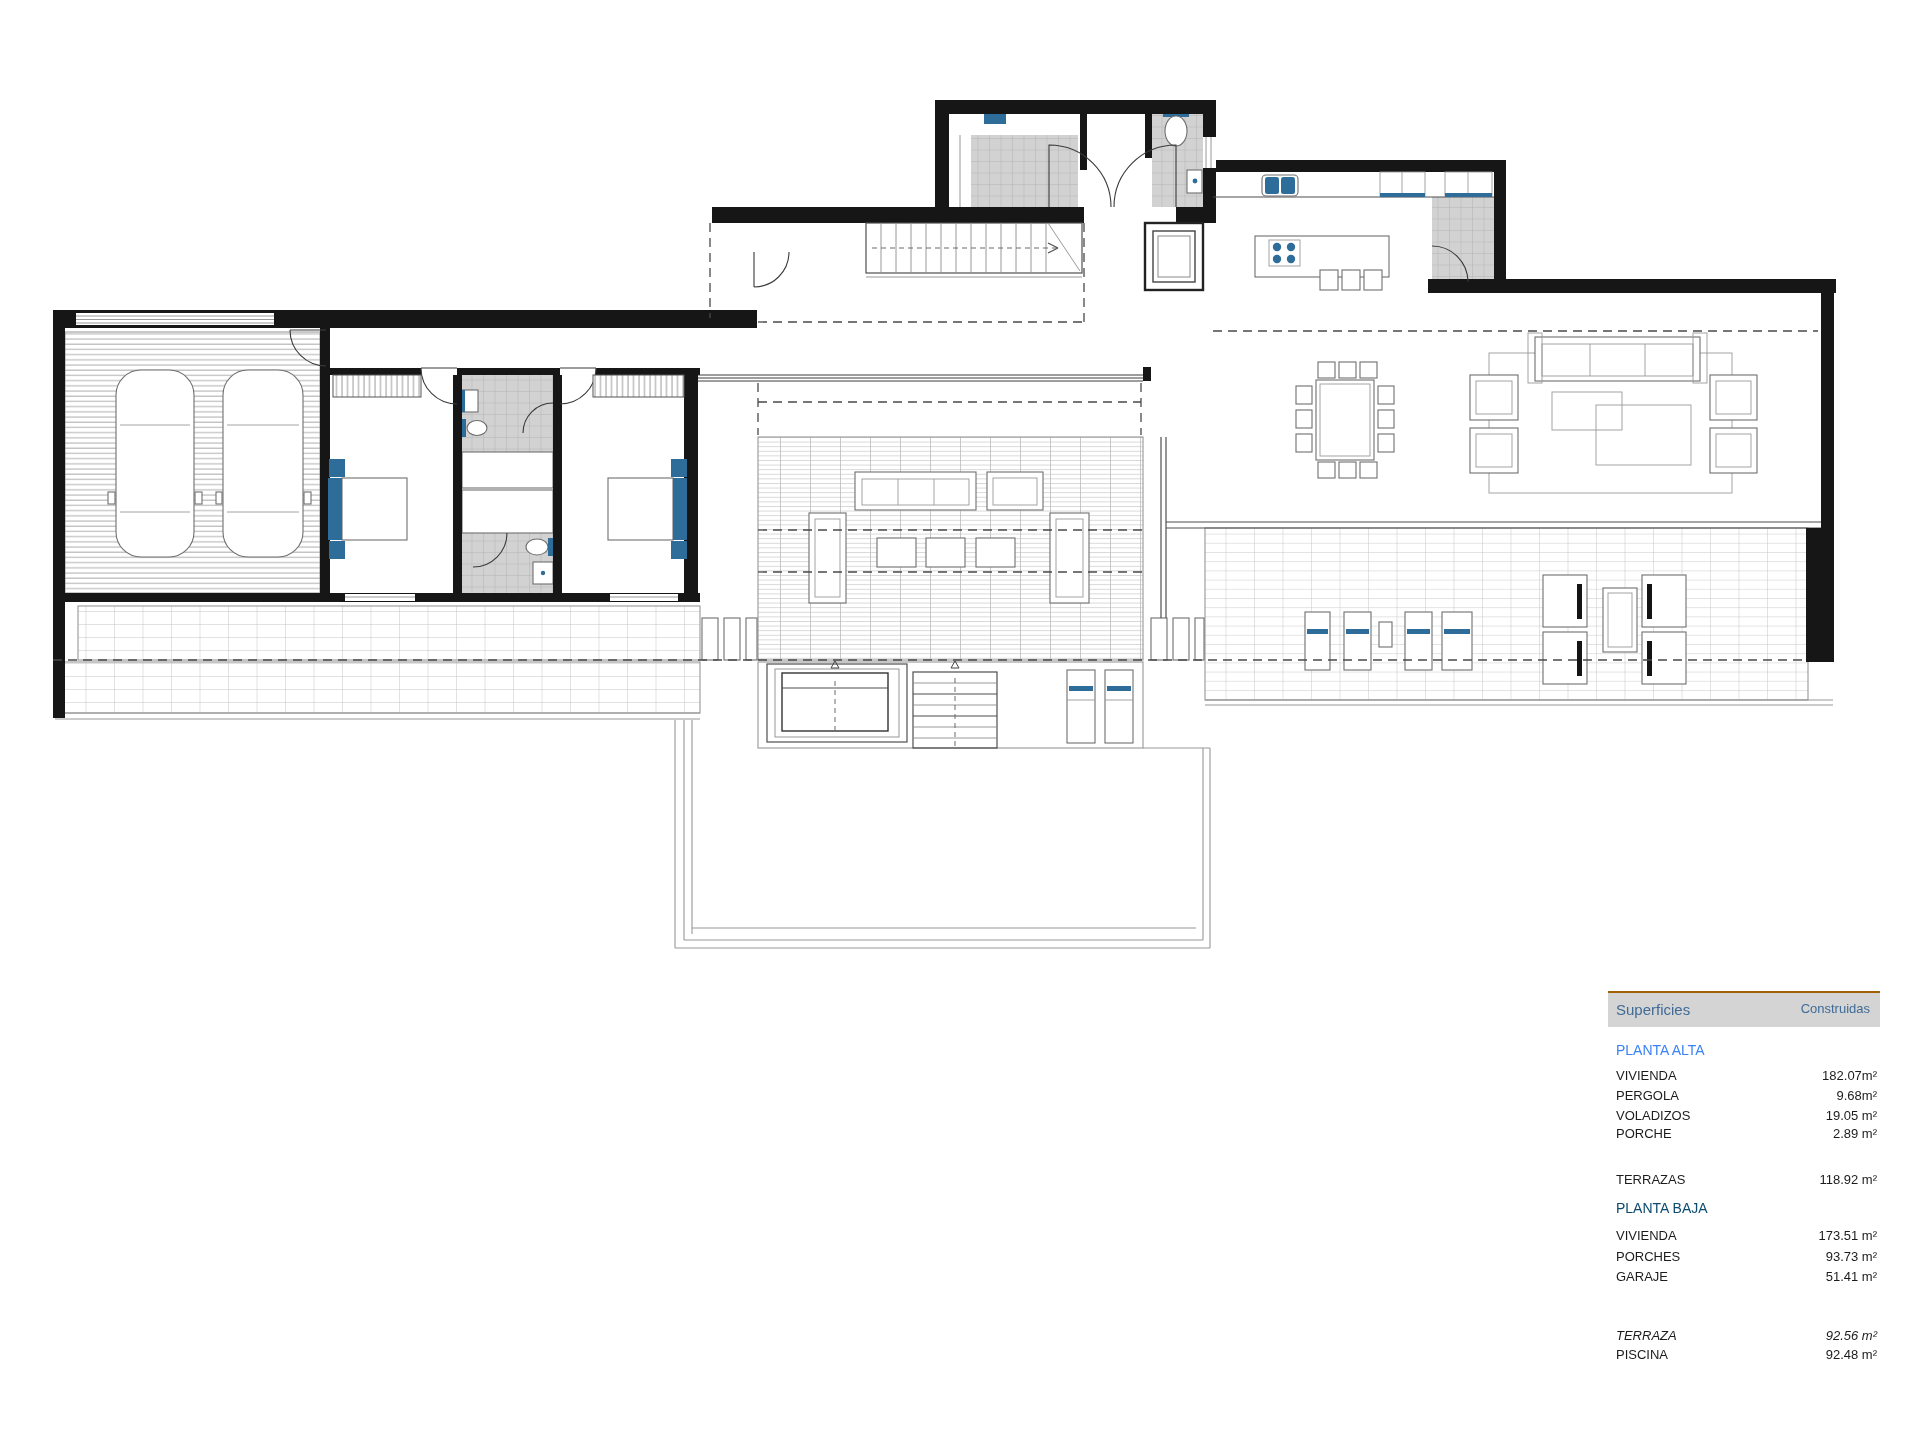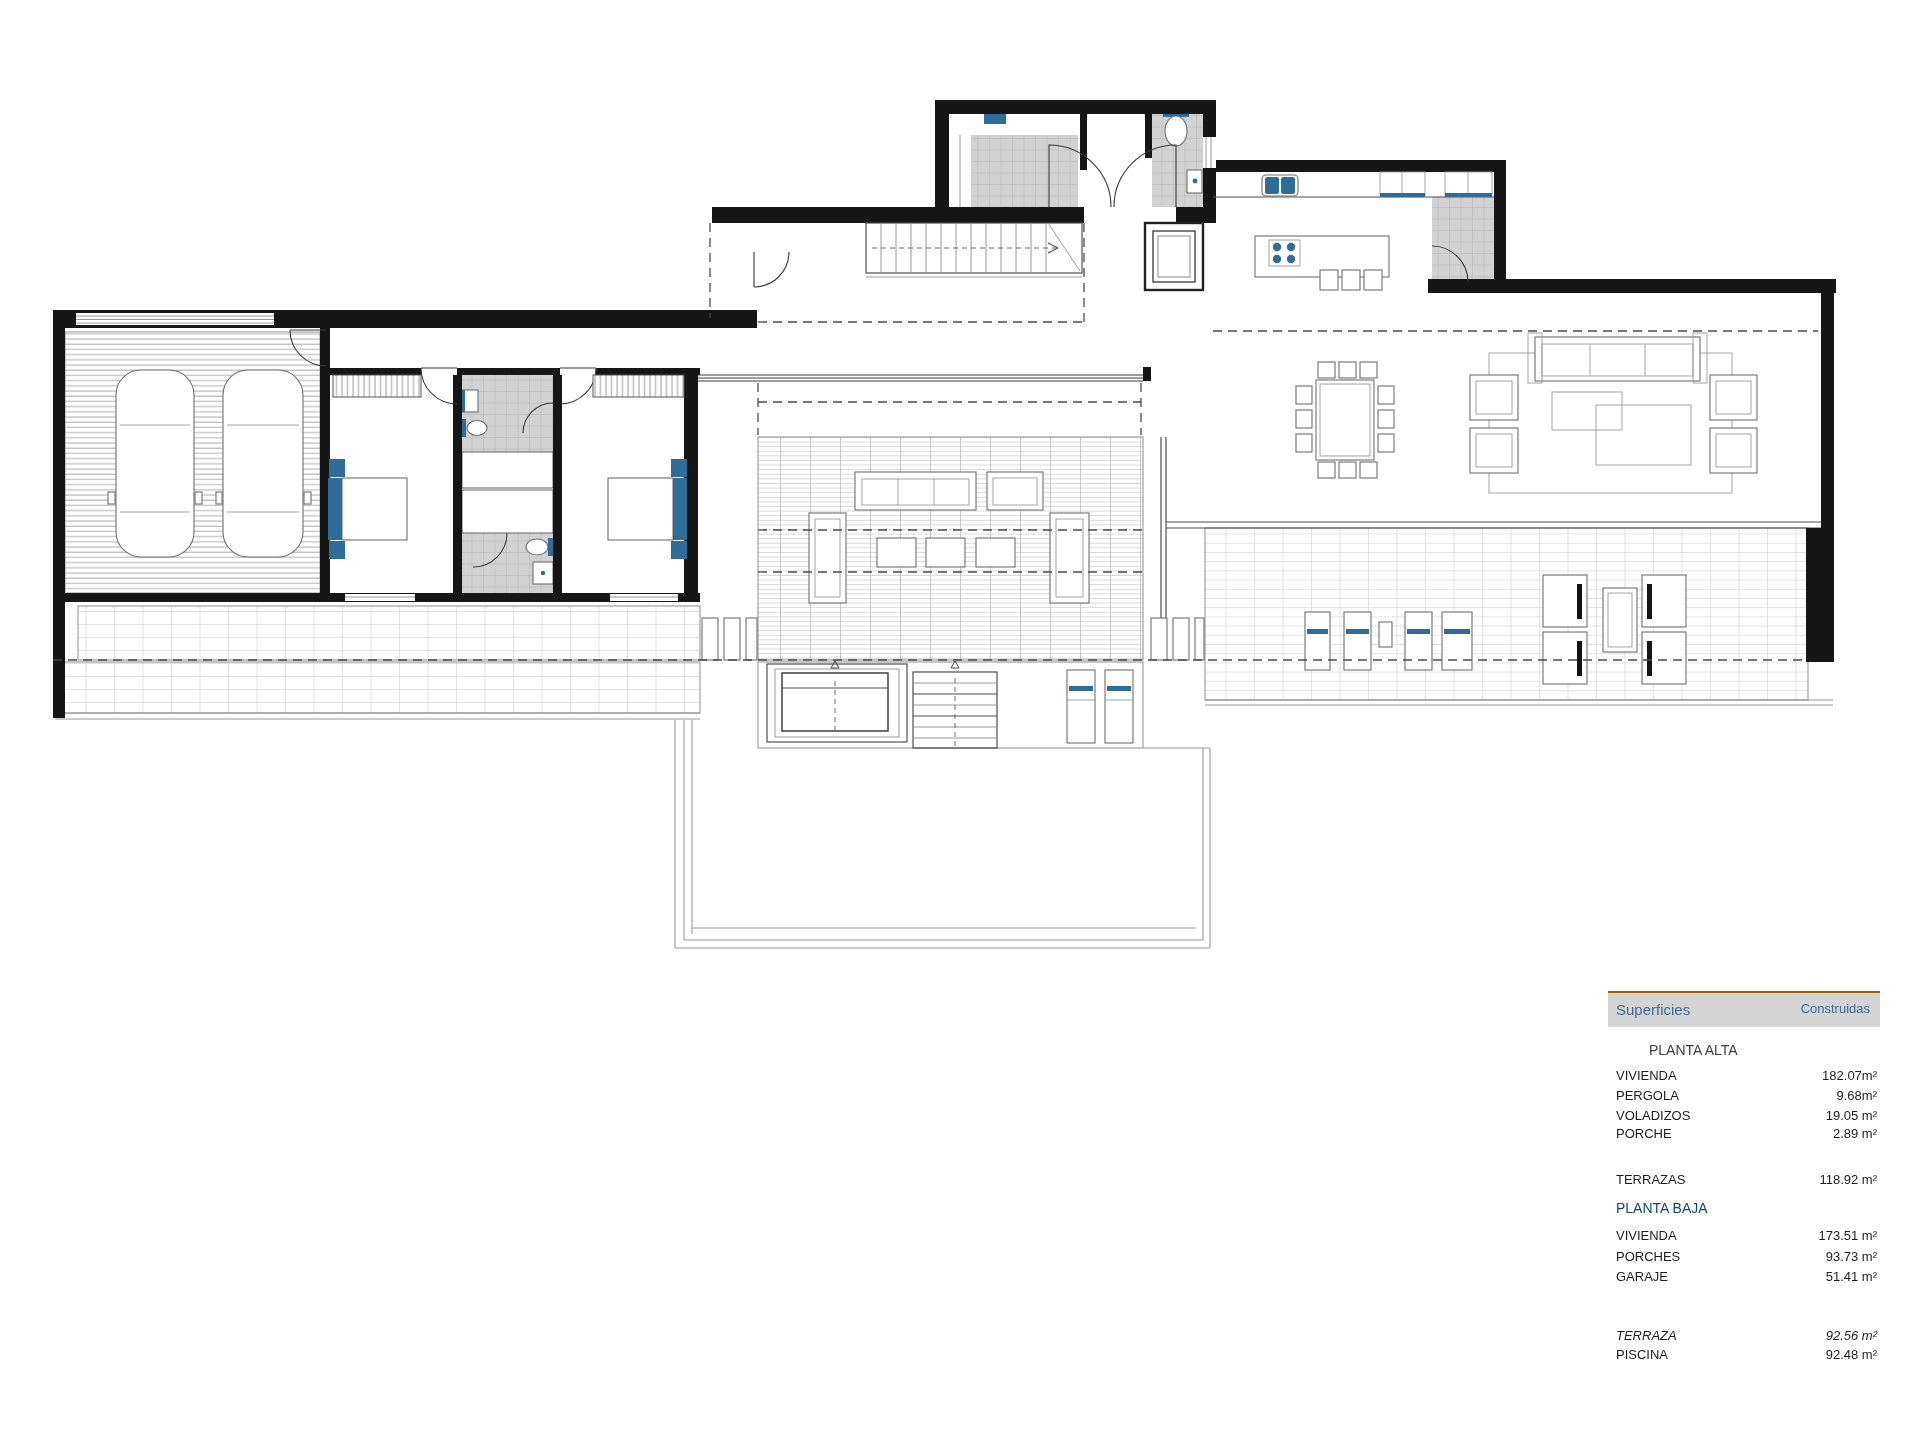--- a/index.html
+++ b/index.html
@@ -407,21 +407,21 @@
   </g>
 </svg>
 
 <div class="surf-table">
   <div class="surf-header" style="background: rgb(212, 212, 212);">
     <span class="h1" style="color: rgb(63, 107, 150);">Superficies</span>
     <span class="h2" style="color: rgb(63, 107, 150);">Construidas</span>
   </div>
 
   <div class="sect" style="top:51px;">
-    <span style="color: #404040; margin-left: 33px;">PLANTA ALTA</span>
+    <span style="color: #3b82f6;">PLANTA ALTA</span>
   </div>
 
   <div class="trow" style="top:77px;">
     <span class="lbl">VIVIENDA</span>
         <span class="val">182.07m²</span>
   </div>
   <div class="trow" style="top:97px;">
     <span class="lbl">PERGOLA</span>
         <span class="val">9.68m²</span>
   </div>

